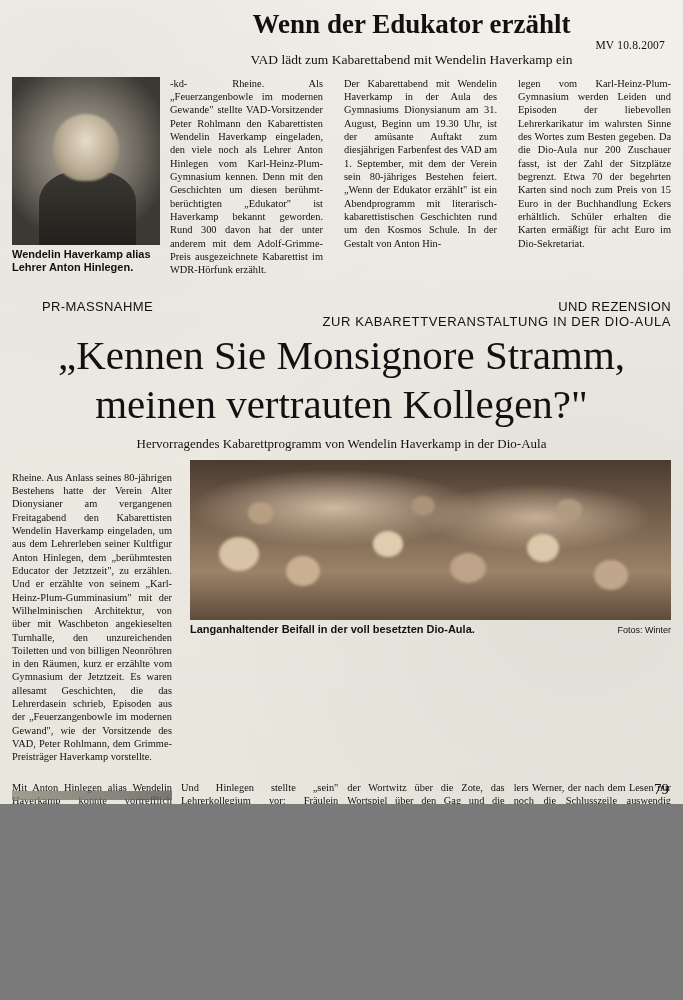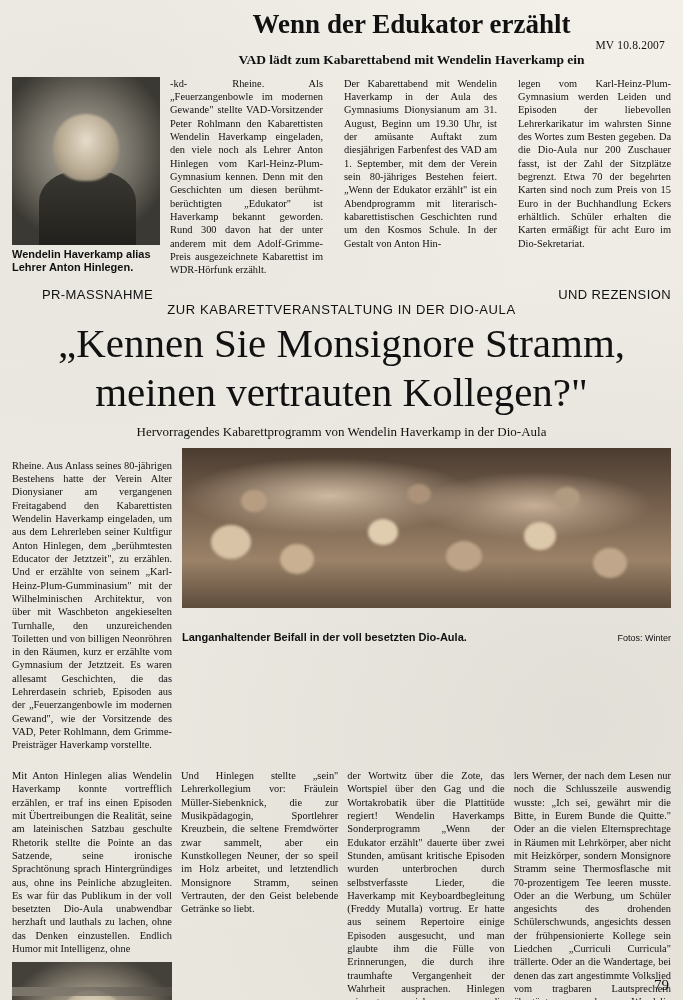--- a/index.html
+++ b/index.html
@@ -3,21 +3,21 @@
 <meta charset="utf-8">
 <style>
   html, body {
     margin: 0;
     padding: 0;
     background: #7a7a7a;
   }
   .page {
     position: relative;
     width: 683px;
-    height: 1000px;
+    height: 804px;
     background: #a3a3a3;
     overflow: hidden;
     font-family: "Liberation Serif", serif;
     color: #111;
     box-sizing: border-box;
   }
   .paper-tex {
     position: absolute;
     inset: 0;
     background:
@@ -42,21 +42,21 @@
     margin: 4px 0 0 140px;
   }
   .a1-date {
     text-align: right;
     font-size: 11.5px;
     margin: 1px 6px 0 0;
     letter-spacing: 0.2px;
   }
   .a1-sub {
     text-align: center;
-    font-weight: bold;
+    font-weight: normal;
     font-size: 13.5px;
     margin: 1px 0 0 140px;
     line-height: 1.15;
   }
   .a1-body {
     display: flex;
     gap: 10px;
     margin-top: 9px;
   }
   .a1-photo-col {
@@ -113,21 +113,21 @@
     line-height: 1.28;
     text-align: justify;
     hyphens: auto;
   }
   .a1-col { flex: 1 1 0; }
   .a1-col p { margin: 0 0 0 0; text-indent: 0; }
 
   
   .band {
     position: relative;
-    margin-top: 10px;
+    margin-top: 22px;
     height: 30px;
   }
   .band .left {
     position: absolute;
     left: 30px;
     top: 0;
     font-family: "Liberation Sans", sans-serif;
     font-size: 13px;
     letter-spacing: 0.4px;
   }
@@ -136,21 +136,21 @@
     right: 0;
     top: 0;
     font-family: "Liberation Sans", sans-serif;
     font-size: 13px;
     letter-spacing: 0.4px;
   }
   .band .center {
     position: absolute;
     left: 0; right: 0;
     top: 15px;
-    text-align: center;
+    text-align: right;
     font-family: "Liberation Sans", sans-serif;
     font-size: 13px;
     letter-spacing: 0.6px;
   }
 
   
   .a2-headline {
     text-align: center;
     font-size: 41px;
     line-height: 1.12;
@@ -161,21 +161,21 @@
     font-size: 11.5px;
     margin: 0 6px 0 0;
   }
   .a2-sub {
     text-align: center;
     font-size: 13px;
     margin-top: 8px;
   }
   .a2-top {
     display: flex;
-    gap: 10px;
+    gap: 18px;
     margin-top: 8px;
   }
   .a2-left {
     width: 160px;
     flex: 0 0 160px;
     font-size: 10.4px;
     line-height: 1.28;
     text-align: justify;
     hyphens: auto;
   }
@@ -200,21 +200,20 @@
   .caption-row {
     display: flex;
     align-items: baseline;
     justify-content: space-between;
     margin-top: 3px;
   }
   .caption-main {
     font-family: "Liberation Sans", sans-serif;
     font-weight: bold;
     font-size: 11px;
-    margin-top: 20px;
   }
   .caption-credit {
     font-family: "Liberation Sans", sans-serif;
     font-size: 9px;
   }
 
   .a2-cols {
     display: flex;
     gap: 9px;
     margin-top: 7px;

